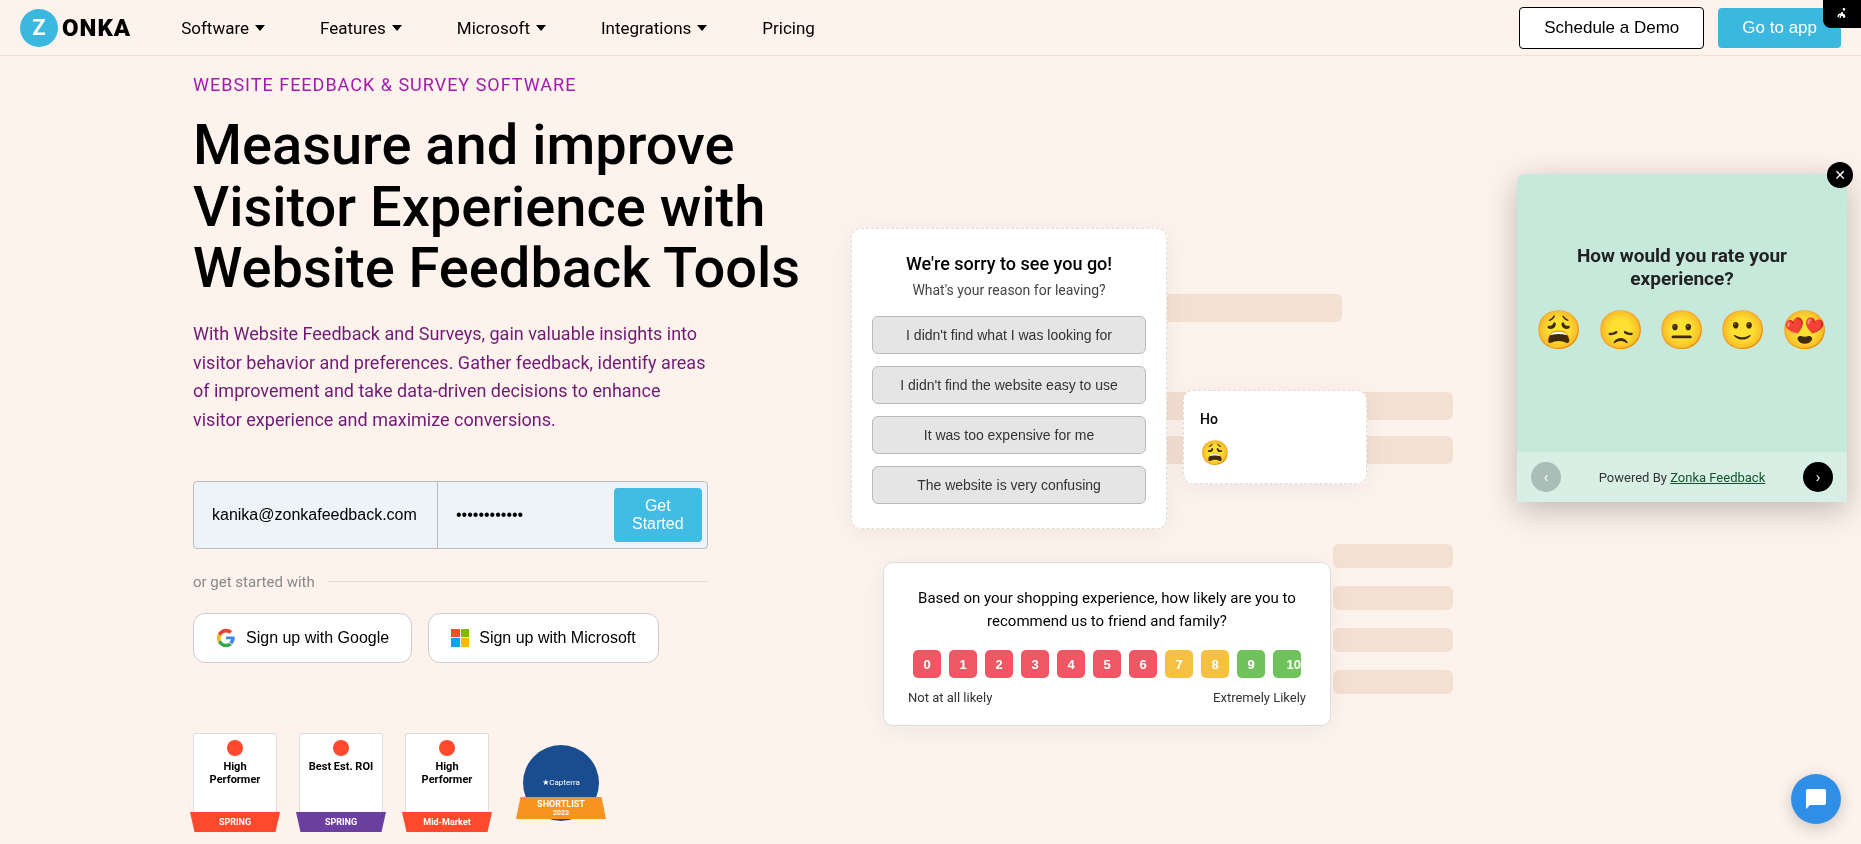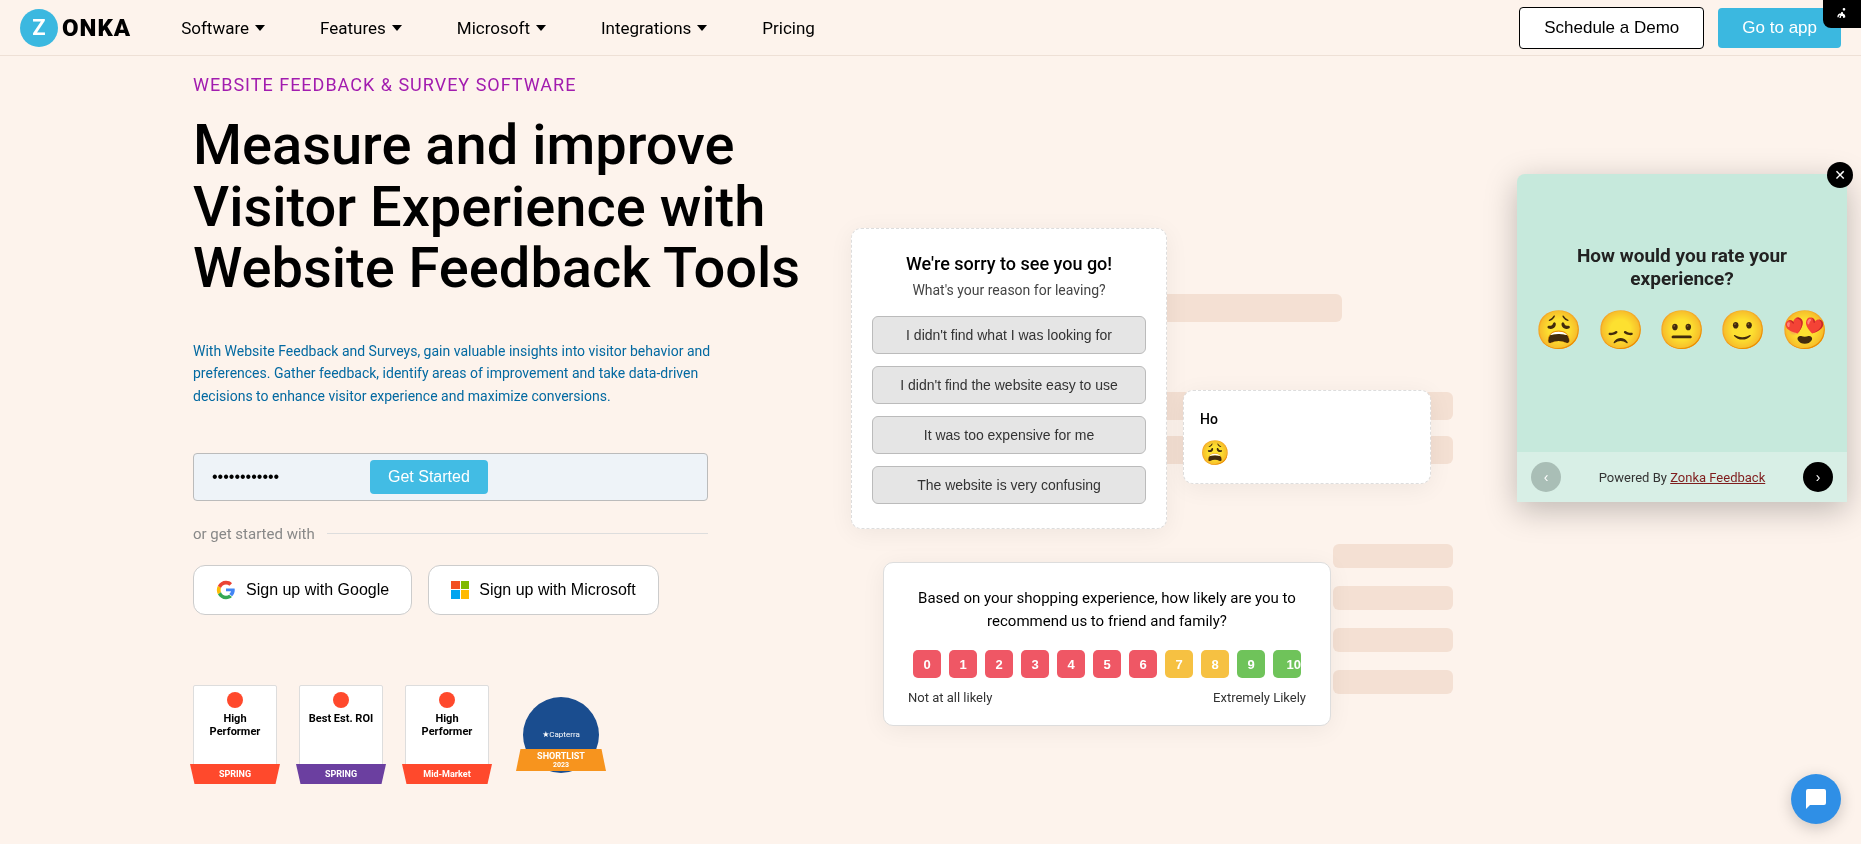--- a/index.html
+++ b/index.html
@@ -16,26 +16,26 @@
 .nav-actions { display: flex; gap: 14px; align-items: center; }
 .btn-demo { padding: 10px 24px; border: 1px solid #000; background: white; border-radius: 4px; font-size: 17px; cursor: pointer; }
 .btn-goto { padding: 10px 24px; background: #3bb8e0; color: white; border: none; border-radius: 4px; font-size: 17px; cursor: pointer; }
 .key-tab { position: absolute; top: 0; right: 0; width: 38px; height: 28px; background: #000; border-radius: 0 0 0 8px; display: flex; align-items: center; justify-content: center; color: white; }
 
 
 .hero { display: flex; padding-left: 193px; padding-top: 18px; }
 .hero-left { width: 640px; }
 .eyebrow { font-size: 18px; letter-spacing: 1px; color: #a21caf; font-weight: 400; }
 .headline { font-size: 56px; font-weight: 500; line-height: 1.1; margin-top: 20px; color: #000; }
-.subhead { font-size: 14px; line-height: 1.6; color: #0369a1; margin-top: 40px; max-width: 520px; }
+.subhead { font-size: 18px; line-height: 1.6; color: #701a75; margin-top: 20px; max-width: 520px; }
 
 .signup-row { display: flex; margin-top: 46px; border: 1px solid #bbb; border-radius: 4px; overflow: hidden; width: 515px; background: #eef3f8; }
 .email-input { flex: 1; padding: 14px 18px; border: none; background: transparent; font-size: 16px; outline: none; border-right: 1px solid #bbb; }
 .pass-input { width: 170px; padding: 14px 18px; border: none; background: transparent; font-size: 16px; outline: none; }
-.btn-get-started { padding: 2px 18px; background: #42bce4; color: white; border: none; border-radius: 4px; font-size: 16px; cursor: pointer; margin: 6px; font-weight: 500; }
+.btn-get-started { padding: 9px 18px; background: #42bce4; color: white; border: none; border-radius: 4px; font-size: 16px; cursor: pointer; margin: 6px; font-weight: 500; }
 
 .or-row { display: flex; align-items: center; gap: 12px; margin-top: 24px; color: #888; font-size: 15px; max-width: 515px; }
 .or-row .line { flex: 1; height: 1px; background: #ddd; }
 
 .oauth-row { display: flex; gap: 16px; margin-top: 22px; }
 .oauth-btn { padding: 14px 22px; border: 1px solid #ccc; background: white; border-radius: 12px; font-size: 16px; cursor: pointer; display: flex; align-items: center; gap: 10px; }
 .google-icon { width: 20px; height: 20px; }
 .ms-icon { width: 18px; height: 18px; display: grid; grid-template-columns: 1fr 1fr; gap: 1px; }
 .ms-icon div:nth-child(1){ background:#f25022;} .ms-icon div:nth-child(2){ background:#7fba00;} .ms-icon div:nth-child(3){ background:#00a4ef;} .ms-icon div:nth-child(4){ background:#ffb900;}
 
@@ -55,41 +55,41 @@
 
 .card1 { left: 18px; top: 154px; width: 316px; padding: 24px 20px; }
 .card1 h3 { font-size: 18px; font-weight: 500; text-align: center; }
 .card1 .sub { font-size: 14px; text-align: center; margin-top: 8px; color: #444; }
 .option-btn { width: 100%; margin-top: 12px; padding: 10px; background: #e5e5e5; border: 1px solid #bbb; border-radius: 6px; font-size: 14px; cursor: pointer; color: #333; }
 .option-btn:first-of-type { margin-top: 18px; }
 
 .placeholder-bars { position: absolute; left: 250px; top: 220px; width: 370px; }
 .pbar { height: 28px; background: #f4e0d3; border-radius: 6px; margin-bottom: 16px; }
 
-.card2 { left: 350px; top: 316px; width: 248px; padding: 20px 16px 16px; }
+.card2 { left: 350px; top: 316px; width: 184px; padding: 20px 16px 16px; }
 .card2 h4 { font-size: 14px; font-weight: 500; }
 .emoji-row { display: flex; gap: 6px; margin-top: 12px; font-size: 24px; }
 
 .card3 { left: 50px; top: 488px; width: 448px; padding: 24px 24px 20px; border-style: solid; }
 .card3 .q { font-size: 15px; text-align: center; line-height: 1.5; }
 .nps-row { display: flex; gap: 8px; margin-top: 18px; justify-content: center; }
 .nps-btn { width: 28px; height: 28px; border-radius: 5px; border: none; color: white; font-size: 13px; font-weight: bold; cursor: pointer; }
 .nps-labels { display: flex; justify-content: space-between; font-size: 13px; margin-top: 12px; color: #333; }
 
 
 .overlay-widget { position: absolute; right: 14px; top: 174px; width: 330px; background: #c6e9dc; border-radius: 8px 8px 0 0; box-shadow: 0 8px 32px rgba(0,0,0,0.25); z-index: 100; padding: 70px 20px 16px; }
 .overlay-close { position: absolute; top: -12px; right: -6px; width: 26px; height: 26px; background: #000; color: white; border-radius: 50%; display: flex; align-items: center; justify-content: center; font-size: 14px; cursor: pointer; border: none; }
 .overlay-q { font-size: 19px; font-weight: bold; text-align: center; color: #222; }
 .overlay-emoji { display: flex; justify-content: center; gap: 14px; margin-top: 18px; font-size: 38px; }
 .overlay-footer { display: flex; align-items: center; justify-content: space-between; margin-top: 100px; background: #d8efe6; margin-left: -20px; margin-right: -20px; margin-bottom: -16px; padding: 10px 14px; border-radius: 0; }
 .nav-circle { width: 30px; height: 30px; border-radius: 50%; display: flex; align-items: center; justify-content: center; cursor: pointer; border: none; color: white; font-size: 14px; }
 .nav-circle.prev { background: #a9beb6; }
 .nav-circle.next { background: #000; }
 .powered { font-size: 13px; color: #333; }
-.powered a { color: #7f1d1d; text-decoration: underline; }
+.powered a { color: #14532d; text-decoration: underline; }
 
 
 .chat-bubble { position: fixed; bottom: 20px; right: 20px; width: 50px; height: 50px; background: #2f8fe6; border-radius: 50%; display: flex; align-items: center; justify-content: center; cursor: pointer; box-shadow: 0 4px 16px rgba(0,0,0,0.2); }
 .chat-bubble svg { width: 24px; height: 24px; fill: white; }
 
 .placeholder-bars2 { position: absolute; left: 500px; top: 470px; width: 120px; }
 .placeholder-bars2 .pbar { height: 24px; margin-bottom: 18px; }
 
 </style>
 </head>
@@ -133,20 +133,21 @@
   </div>
 </nav>
 
 <div class="hero">
   <div class="hero-left">
     <div class="eyebrow">WEBSITE FEEDBACK &amp; SURVEY SOFTWARE</div>
     <h1 class="headline">Measure and improve Visitor Experience with Website Feedback Tools</h1>
     <p class="subhead">With Website Feedback and Surveys, gain valuable insights into visitor behavior and preferences. Gather feedback, identify areas of improvement and take data-driven decisions to enhance visitor experience and maximize conversions.</p>
 
     <div class="signup-row">
+      <input class="email-input" value="kanika@zonkafeedback.com" style="">
       <input class="pass-input" type="text" value="••••••••••••" style="">
       <button class="btn-get-started">Get Started</button>
     </div>
 
     <div class="or-row">
       <span>or get started with</span>
       <div class="line"></div>
     </div>
 
     <div class="oauth-row">

